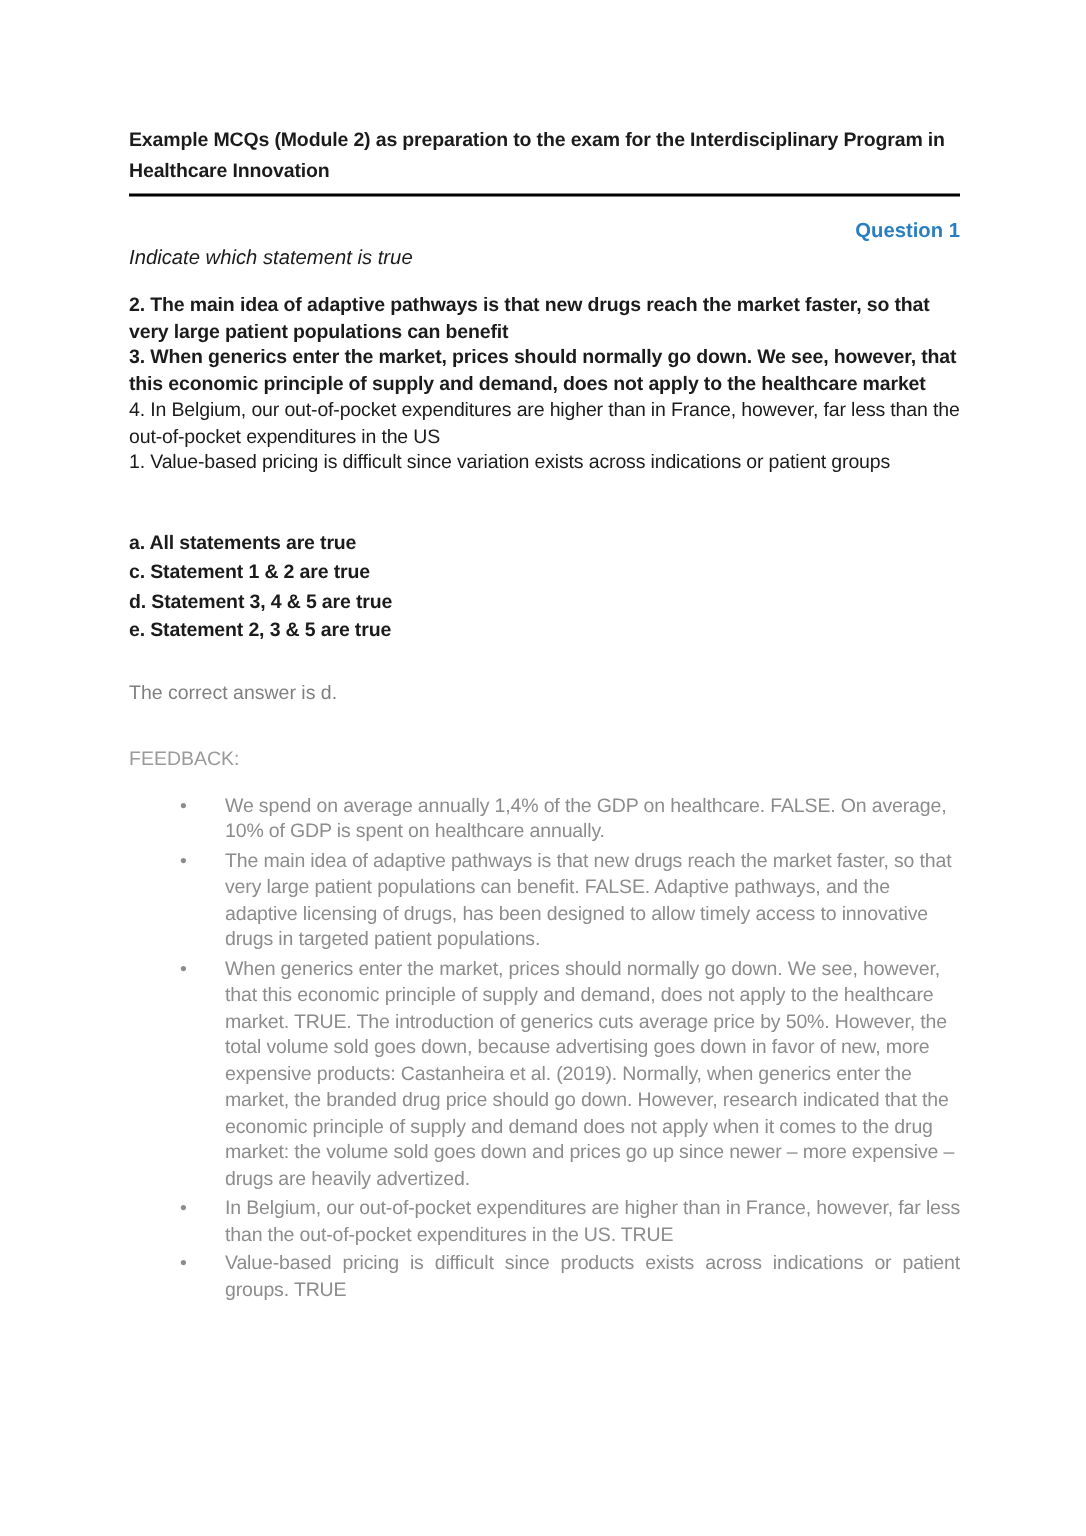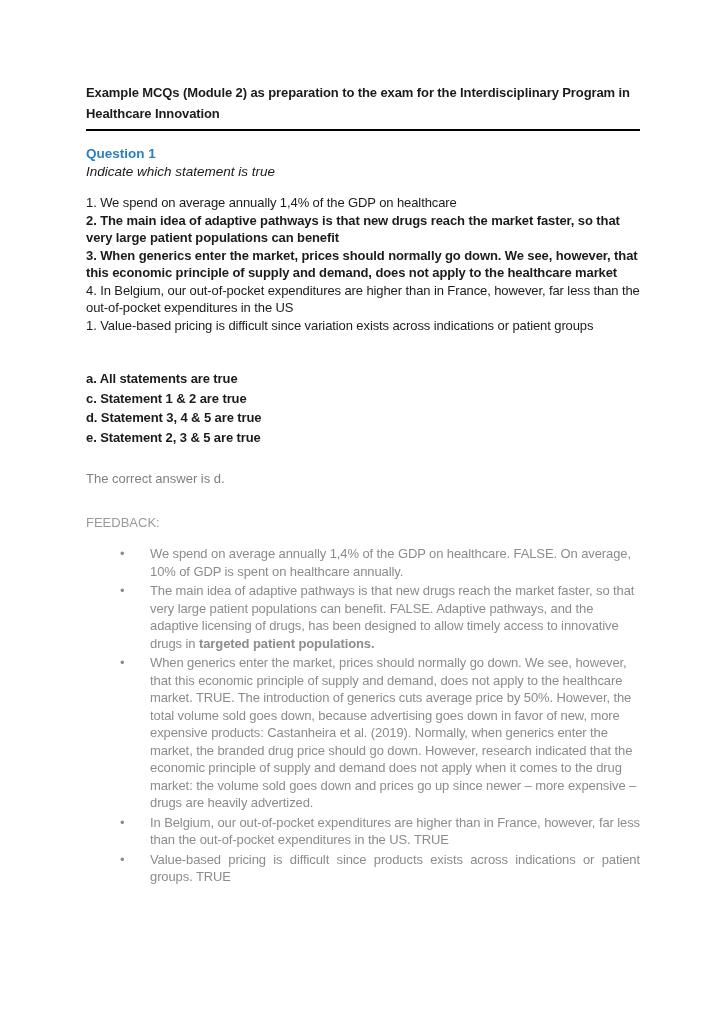--- a/index.html
+++ b/index.html
@@ -28,20 +28,21 @@
     letter-spacing: -0.1px;
     padding-bottom: 5px;
     border-bottom: 2.5px solid #000000;
   }
   .q-heading {
     margin-top: 14px;
     font-size: 13.5px;
     font-weight: bold;
     color: var(--accent-blue);
     line-height: 18px;
+    text-align: right;
   }
   .q-prompt {
     font-size: 13.5px;
     font-style: italic;
     line-height: 18px;
   }
   .statements { margin-top: 13px; }
   .statement {
     font-size: 13px;
     line-height: 17.5px;
@@ -82,35 +83,34 @@
   }
   ul.feedback li::before {
     content: "\2022";
     position: absolute;
     left: -30px;
     top: 0;
     font-size: 13px;
     color: var(--gray-text);
   }
   ul.feedback li.justify { text-align: justify; }
-  ul.feedback li b { font-weight: bold; }
+  ul.feedback li b { font-weight: normal; }
 </style>
 </head>
 <body>
 
 <div class="page">
 
   <div class="doc-title">Example MCQs (Module 2) as preparation to the exam for the Interdisciplinary Program in Healthcare Innovation</div>
 
   <div class="q-heading">Question 1</div>
 
   <div class="q-prompt">Indicate which statement is true</div>
 
   <div class="statements" id="statements">
-      <p class="statement">1. We spend on average annually 1,4% of the GDP on healthcare</p>
       <p class="statement bold">2. The main idea of adaptive pathways is that new drugs reach the market faster, so that very large patient populations can benefit</p>
       <p class="statement bold">3. When generics enter the market, prices should normally go down. We see, however, that this economic principle of supply and demand, does not apply to the healthcare market</p>
       <p class="statement">4. In Belgium, our out-of-pocket expenditures are higher than in France, however, far less than the out-of-pocket expenditures in the US</p>
       <p class="statement">1. Value-based pricing is difficult since variation exists across indications or patient groups</p>
     </div>
 
   <div class="options" id="options">
       <p class="option">a. All statements are true</p>
       <p class="option">c. Statement 1 &amp; 2 are true</p>
       <p class="option">d. Statement 3, 4 &amp; 5 are true</p>

